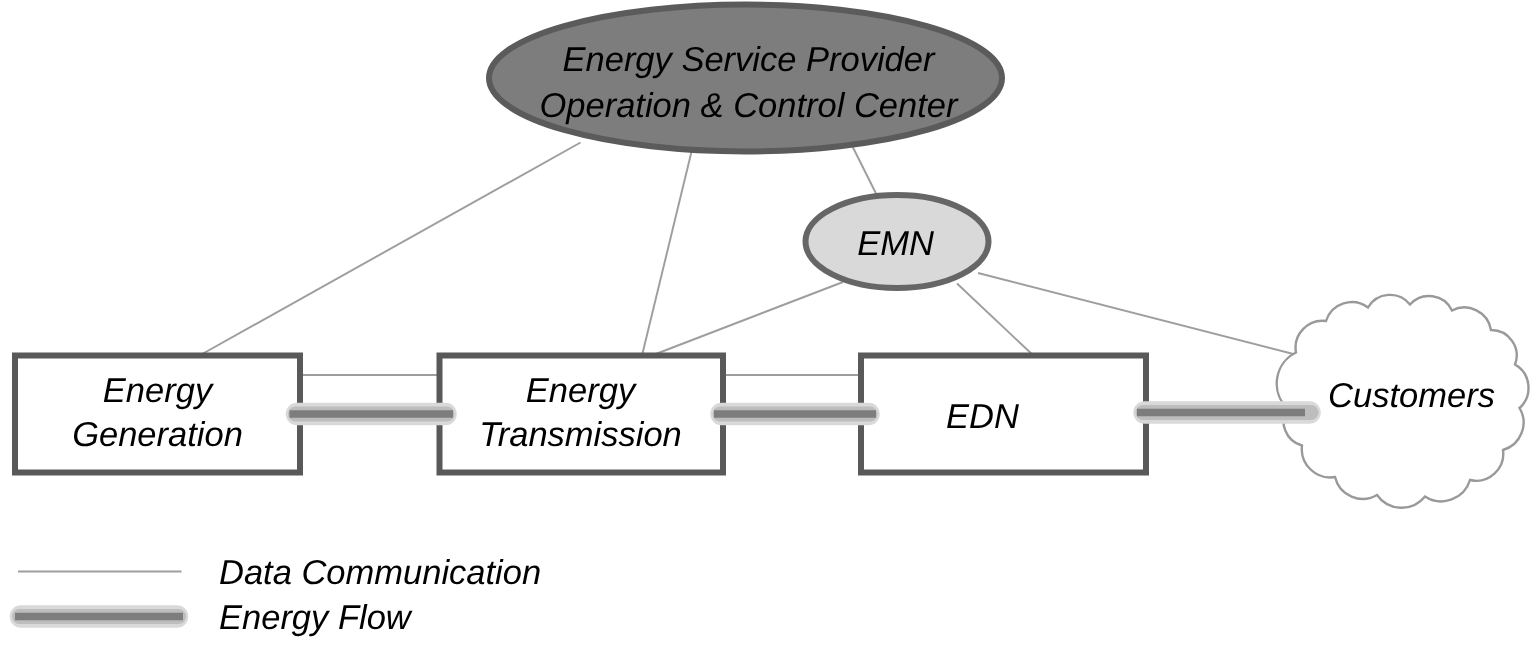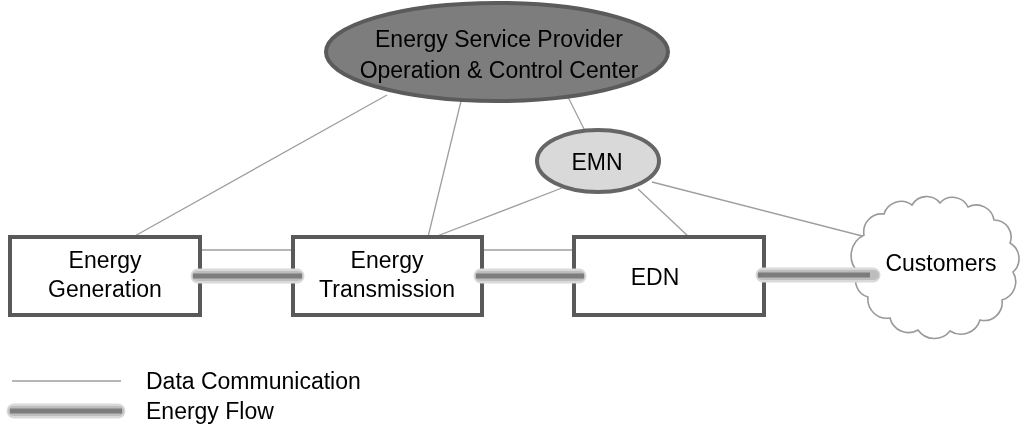--- a/index.html
+++ b/index.html
@@ -6,20 +6,21 @@
     margin: 0;
     padding: 0;
     background: #ffffff;
   }
   .stage {
     position: relative;
     width: 1024px;
     height: 432px;
     background: #ffffff;
     font-family: "Liberation Sans", sans-serif;
+    font-style: italic;
   }
   svg text {
     font-family: "Liberation Sans", sans-serif;
     fill: #000000;
   }
   .node-label   { font-size: 23px; }
   .legend-label { font-size: 23px; }
 
   .cc-ellipse   { fill: #7d7d7d; stroke: #5b5b5b; stroke-width: 4; }
   .emn-ellipse  { fill: #d9d9d9; stroke: #666666; stroke-width: 4; }

